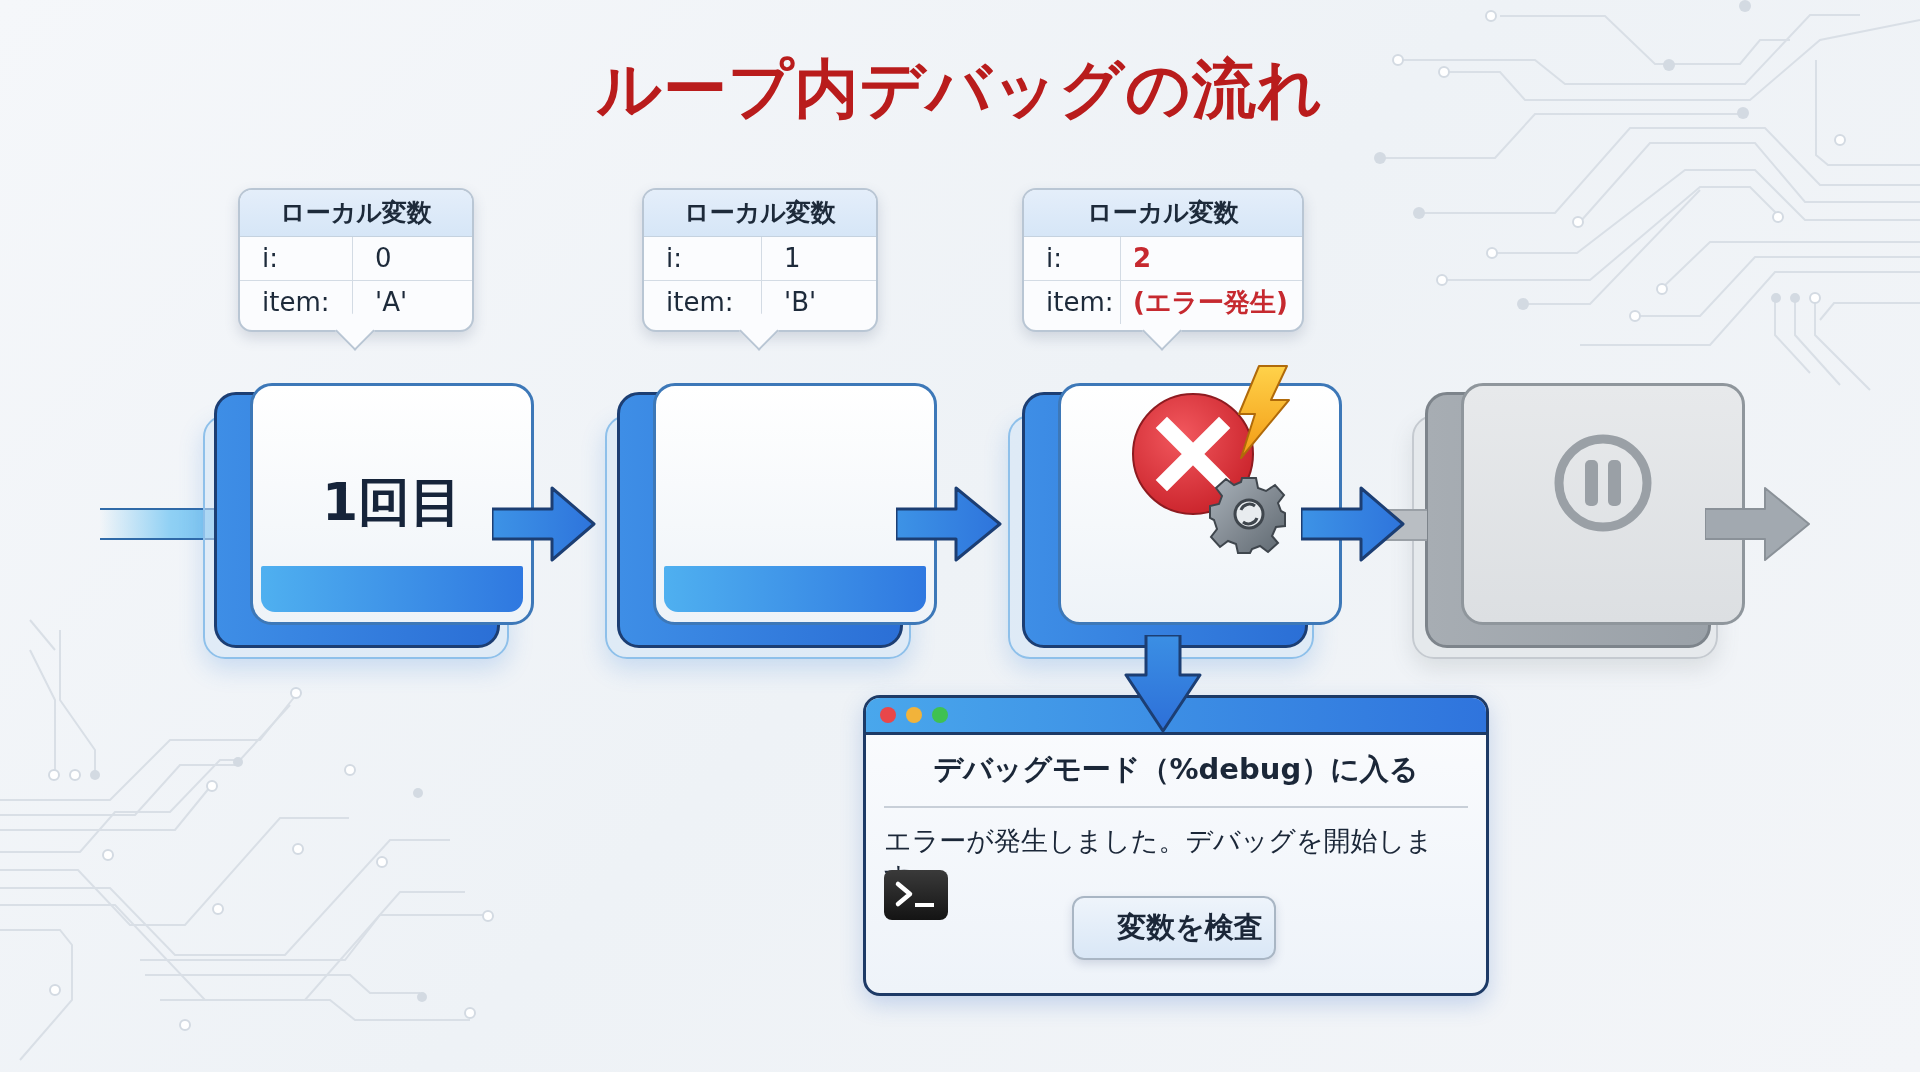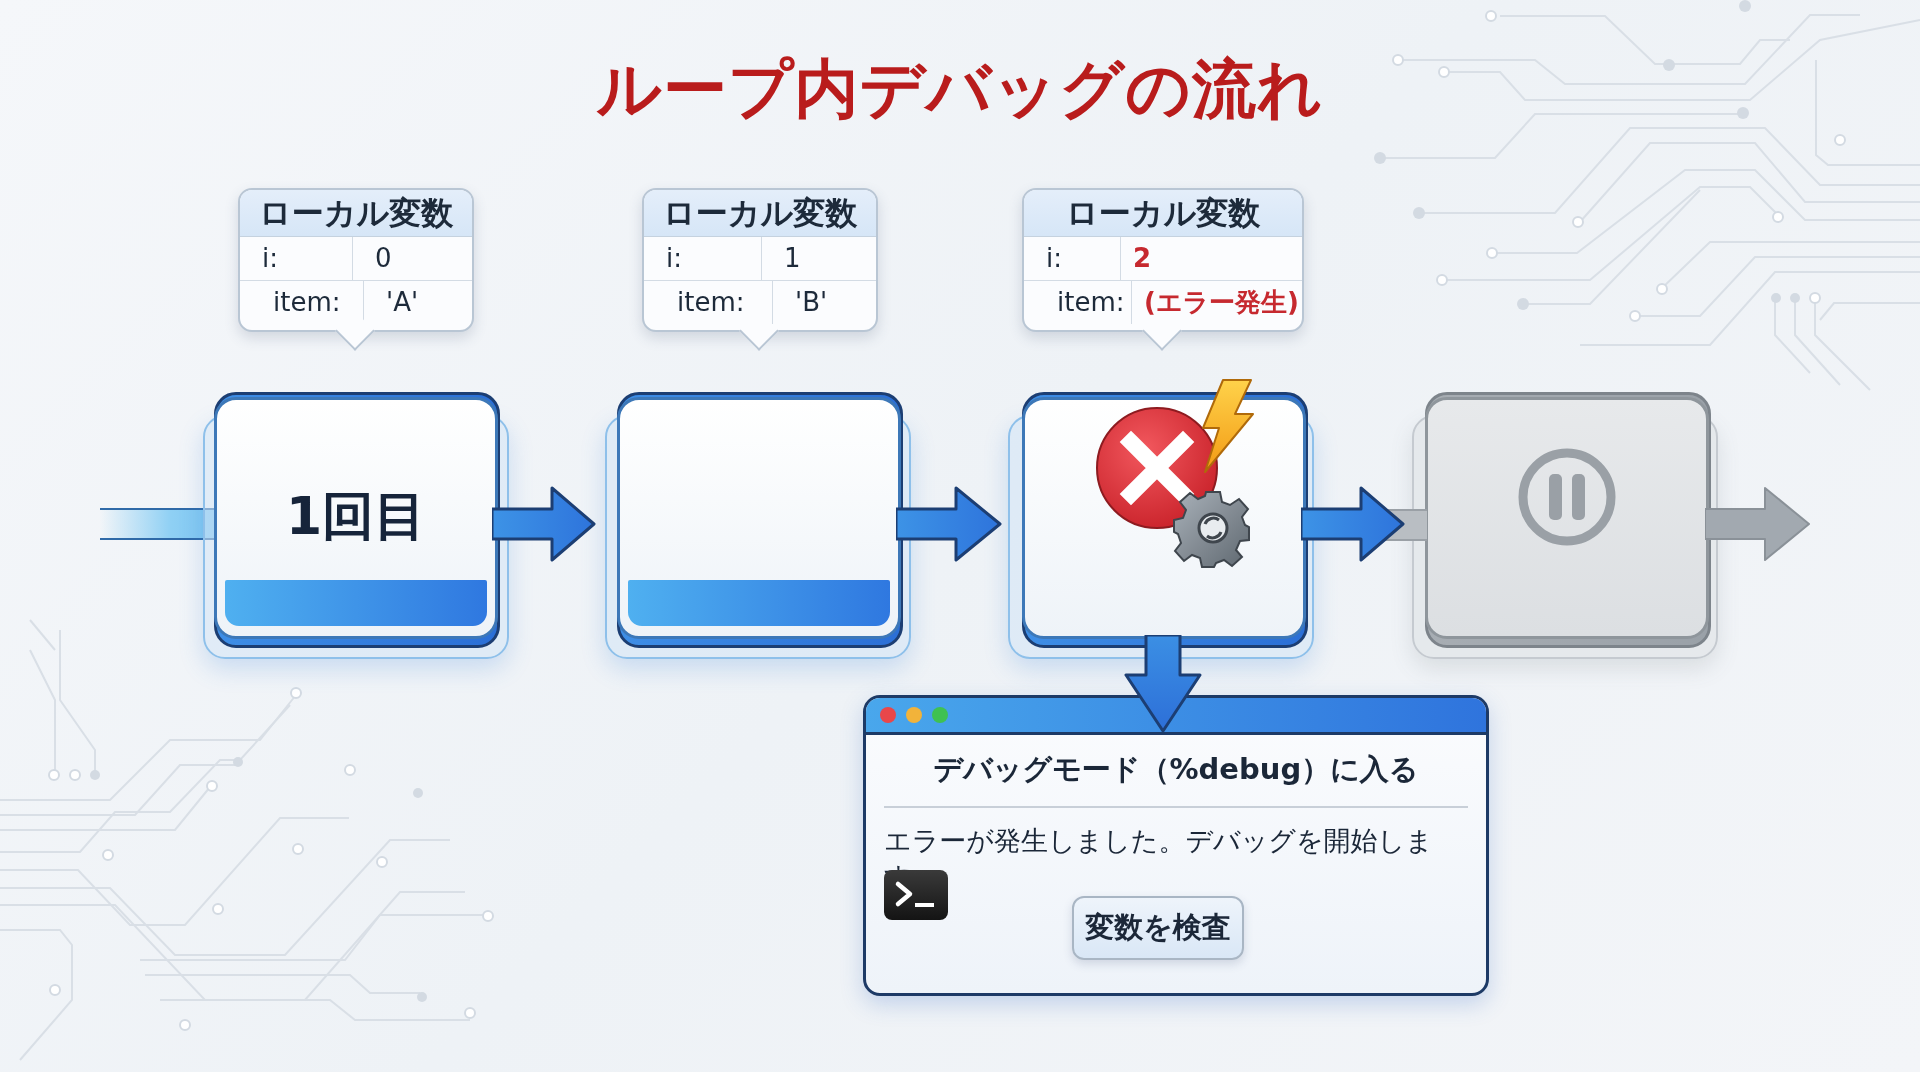--- a/index.html
+++ b/index.html
@@ -20,24 +20,24 @@
     
     .vars {
       position: absolute; top: 188px; height: 140px;
       background: #fbfcfe; border: 2px solid #b9c6d4; border-radius: 14px;
       box-shadow: 0 6px 14px rgba(60,80,110,0.18);
     }
     .vars .head {
       height: 46px; line-height: 46px; text-align: center;
       background: linear-gradient(180deg, #e4eefa, #d6e6f7);
       border-radius: 12px 12px 0 0; border-bottom: 1px solid #c5d2df;
-      font-size: 32px; font-weight: bold; color: #1d2a3a;
+      font-size: 25px; font-weight: bold; color: #1d2a3a;
     }
     .vars .row { display: flex; height: 43px; line-height: 43px; font-size: 26px; }
-    .vars .row + .row { border-top: 1px solid #d3dbe4; padding-left: 11px; }
+    .vars .row + .row { border-top: 1px solid #d3dbe4; }
     .vars .k { padding-left: 22px; border-right: 1px solid #d3dbe4; color: #1d2a3a; }
     .vars .v { padding-left: 22px; color: #1d2a3a; }
     .vars .v.err { color: #c6292f; font-weight: bold; }
     .vars .tail {
       position: absolute; bottom: -15px; width: 26px; height: 26px;
       background: #fbfcfe; border-right: 2px solid #b9c6d4; border-bottom: 2px solid #b9c6d4;
       transform: rotate(45deg);
     }
 
     
@@ -46,23 +46,23 @@
       border: 2px solid #8ec0ea; border-radius: 22px;
       background: rgba(210,228,246,0.55);
       box-shadow: 0 10px 24px rgba(60,130,220,0.22);
     }
     .card-base {
       position: absolute; top: 392px; width: 280px; height: 250px;
       background: linear-gradient(90deg, #3e8ee6, #2b6fd6);
       border: 3px solid #1c3e73; border-radius: 22px;
     }
     .card {
-      position: absolute; top: 397px; width: 278px; height: 236px;
+      position: absolute; top: 383px; width: 278px; height: 236px;
       background: linear-gradient(180deg, #ffffff, #eef3f8);
-      border: 3px solid #3d78b8; border-radius: 22px;
+      border: 3px solid #3d78b8; border-radius: 22px; margin-left: 36px;
     }
     .card .label-big {
       position: absolute; left: 0; right: 0; top: 82px; text-align: center;
       font-size: 52px; font-weight: bold; color: #16243a;
     }
     .card .bar {
       position: absolute; left: 8px; right: 8px; bottom: 10px; height: 46px;
       background: linear-gradient(90deg, #4fb0f0, #2f78e0);
       border-radius: 2px 2px 14px 14px;
       color: #e8f3ff; font-size: 30px; font-weight: bold; text-align: center; line-height: 46px;
@@ -98,20 +98,21 @@
       position: absolute; left: 18px; top: 172px; width: 64px; height: 50px;
       background: linear-gradient(180deg, #3a3a3a, #141414); border-radius: 8px;
     }
     .btn {
       position: absolute; left: 206px; top: 198px; width: 168px; height: 60px;
       background: linear-gradient(180deg, #eef4fb, #d9e7f6);
       border: 2px solid #a9b6c4; border-radius: 12px;
       box-shadow: 0 4px 10px rgba(60,80,120,0.18);
       font-size: 29px; font-weight: bold; color: #1b2738; text-align: center; line-height: 58px;
       cursor: pointer;
+      padding-left: 32px;
     }
   </style>
 </head>
 <body>
 
 <svg id="circuits" viewBox="0 0 1920 1072">
   <g fill="none" stroke="#d9dfe6" stroke-width="2">
     <path d="M0 800 H110 L170 740 H260 L300 690"></path>
     <path d="M0 815 H135 L180 765 H235"></path>
     <path d="M0 830 H175 L210 787"></path>

